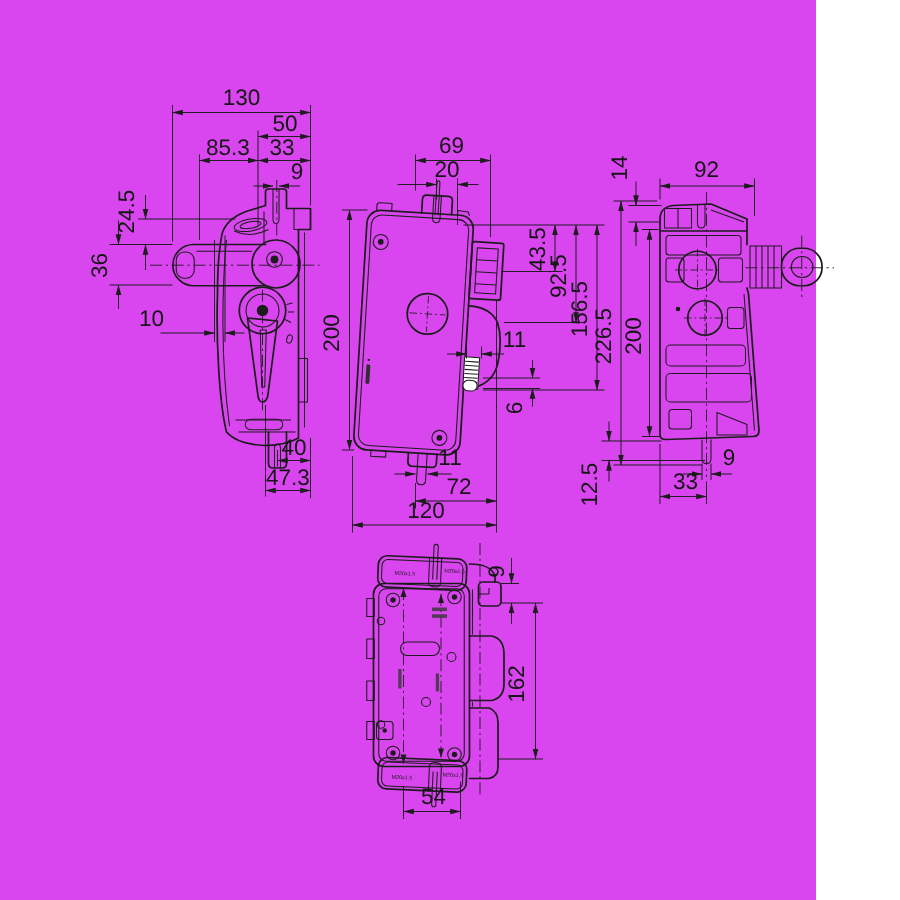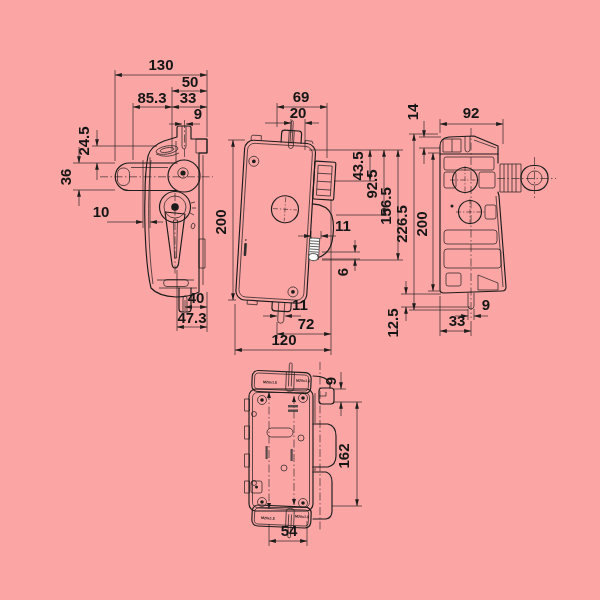--- a/index.html
+++ b/index.html
@@ -1,16 +1,16 @@
 <!DOCTYPE html>
 <html><head>
 <meta charset="utf-8">
 <style>
   html,body{margin:0;padding:0;background:#fff;}
-  #canvas{position:relative;width:600px;height:600px;background:#fca5a5;font-family:"Liberation Sans",sans-serif;font-weight:bold;}
+  #canvas{position:relative;width:544px;height:600px;background:#d946ef;font-family:"Liberation Sans",sans-serif;}
   svg{display:block;}
   .o  {stroke:#1c1c1c;fill:none;stroke-width:1.15;stroke-linejoin:round;stroke-linecap:round;}
   .d  {stroke:#1c1c1c;fill:none;stroke-width:.7;stroke-linejoin:round;}
   .dl {stroke:#1c1c1c;fill:none;stroke-width:.65;}
   .cl {stroke:#1c1c1c;fill:none;stroke-width:.6;stroke-dasharray:8 2.5 1.5 2.5;}
   .cd {stroke:#1c1c1c;fill:none;stroke-width:.55;stroke-dasharray:5 2 1.2 2;}
   .fw {fill:#ffffff;}
   .fk {fill:#1c1c1c;stroke:none;}
   .dt {font-size:15px;fill:#161616;}
   .tt {font-size:3.6px;fill:#161616;}

